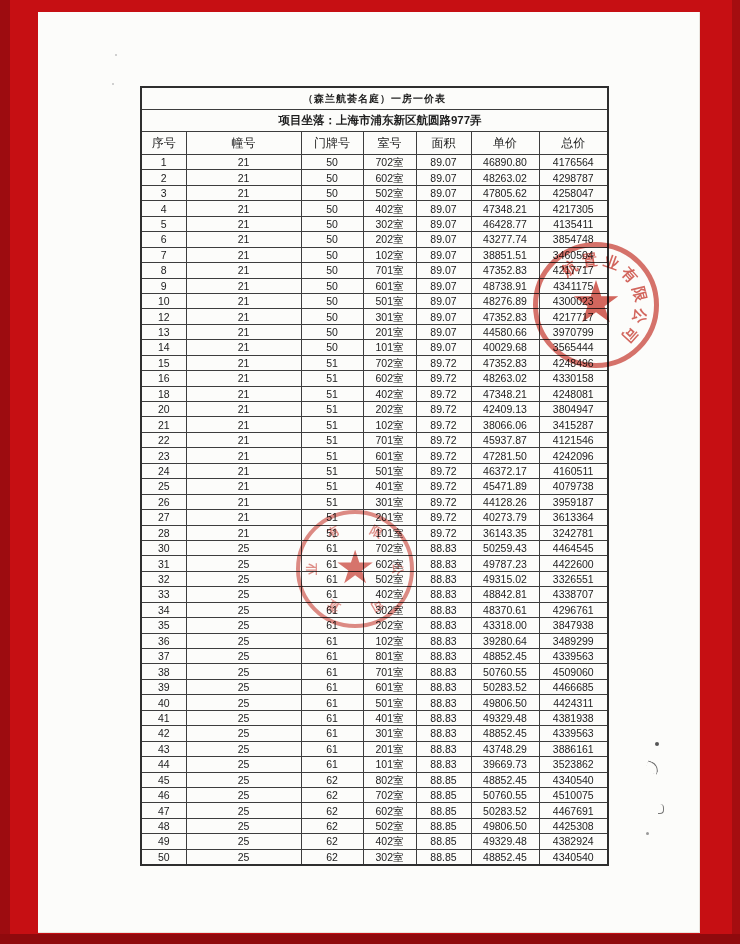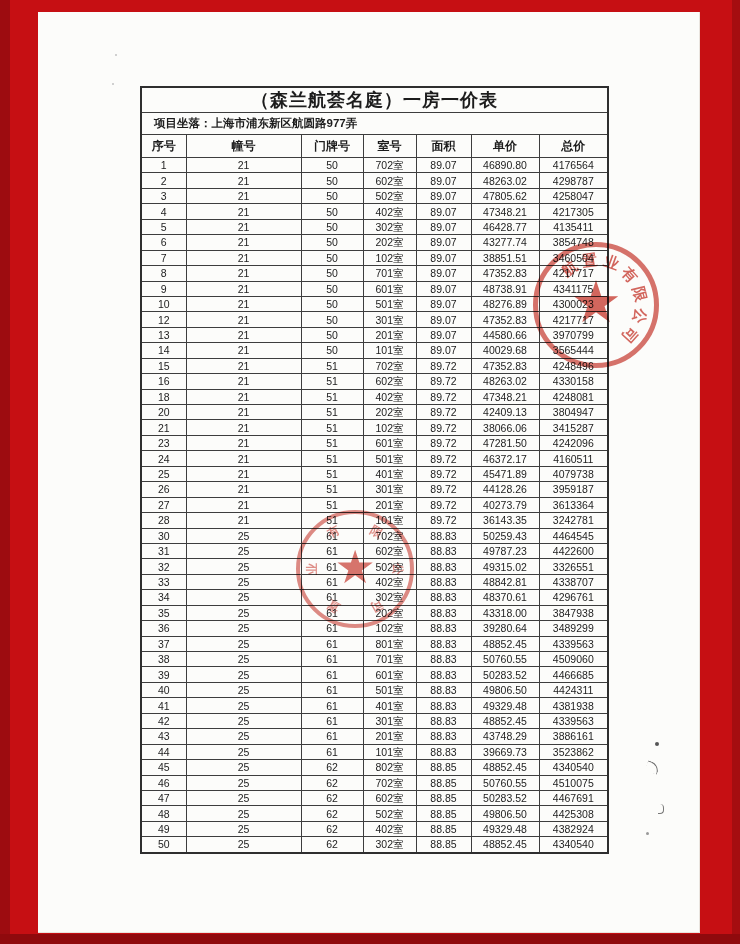--- a/index.html
+++ b/index.html
@@ -27,27 +27,27 @@
     border-collapse:collapse;table-layout:fixed;
     border:2px solid #2e2e2e;
     color:#1c1c1c;
   }
   table.price td,table.price th{
     border:1px solid #3d3d3d;
     padding:0 1px;overflow:hidden;white-space:nowrap;
     font-weight:normal;
   }
   tr.row-title td{
-    height:21px;text-align:center;font-weight:bold;font-size:18px;letter-spacing:1px;
+    height:21px;text-align:center;font-weight:bold;font-size:10px;letter-spacing:1px;
   }
   tr.row-loc td{
-    height:21px;text-align:left;font-weight:bold;font-size:11.5px;padding-left:12px;
+    height:21px;text-align:center;font-weight:bold;font-size:11.5px;padding-left:12px;
   }
   tr.row-head th{
-    height:22px;text-align:center;font-weight:bold;font-size:12px;
+    height:22px;text-align:center;font-weight:normal;font-size:12px;
   }
   tbody.data td{
     height:14.45px;text-align:center;font-size:10.5px;line-height:14px;
   }
 
   
   .stamp{
     position:absolute;border-radius:50%;
     mix-blend-mode:multiply;color:#c8453a;z-index:3;pointer-events:none;
   }
@@ -276,20 +276,29 @@
         <tr>
           <td>21</td>
           <td>21</td>
           <td>51</td>
           <td>102室</td>
           <td>89.72</td>
           <td>38066.06</td>
           <td>3415287</td>
         </tr>
         <tr>
+          <td>22</td>
+          <td>21</td>
+          <td>51</td>
+          <td>701室</td>
+          <td>89.72</td>
+          <td>45937.87</td>
+          <td>4121546</td>
+        </tr>
+        <tr>
           <td>23</td>
           <td>21</td>
           <td>51</td>
           <td>601室</td>
           <td>89.72</td>
           <td>47281.50</td>
           <td>4242096</td>
         </tr>
         <tr>
           <td>24</td>

